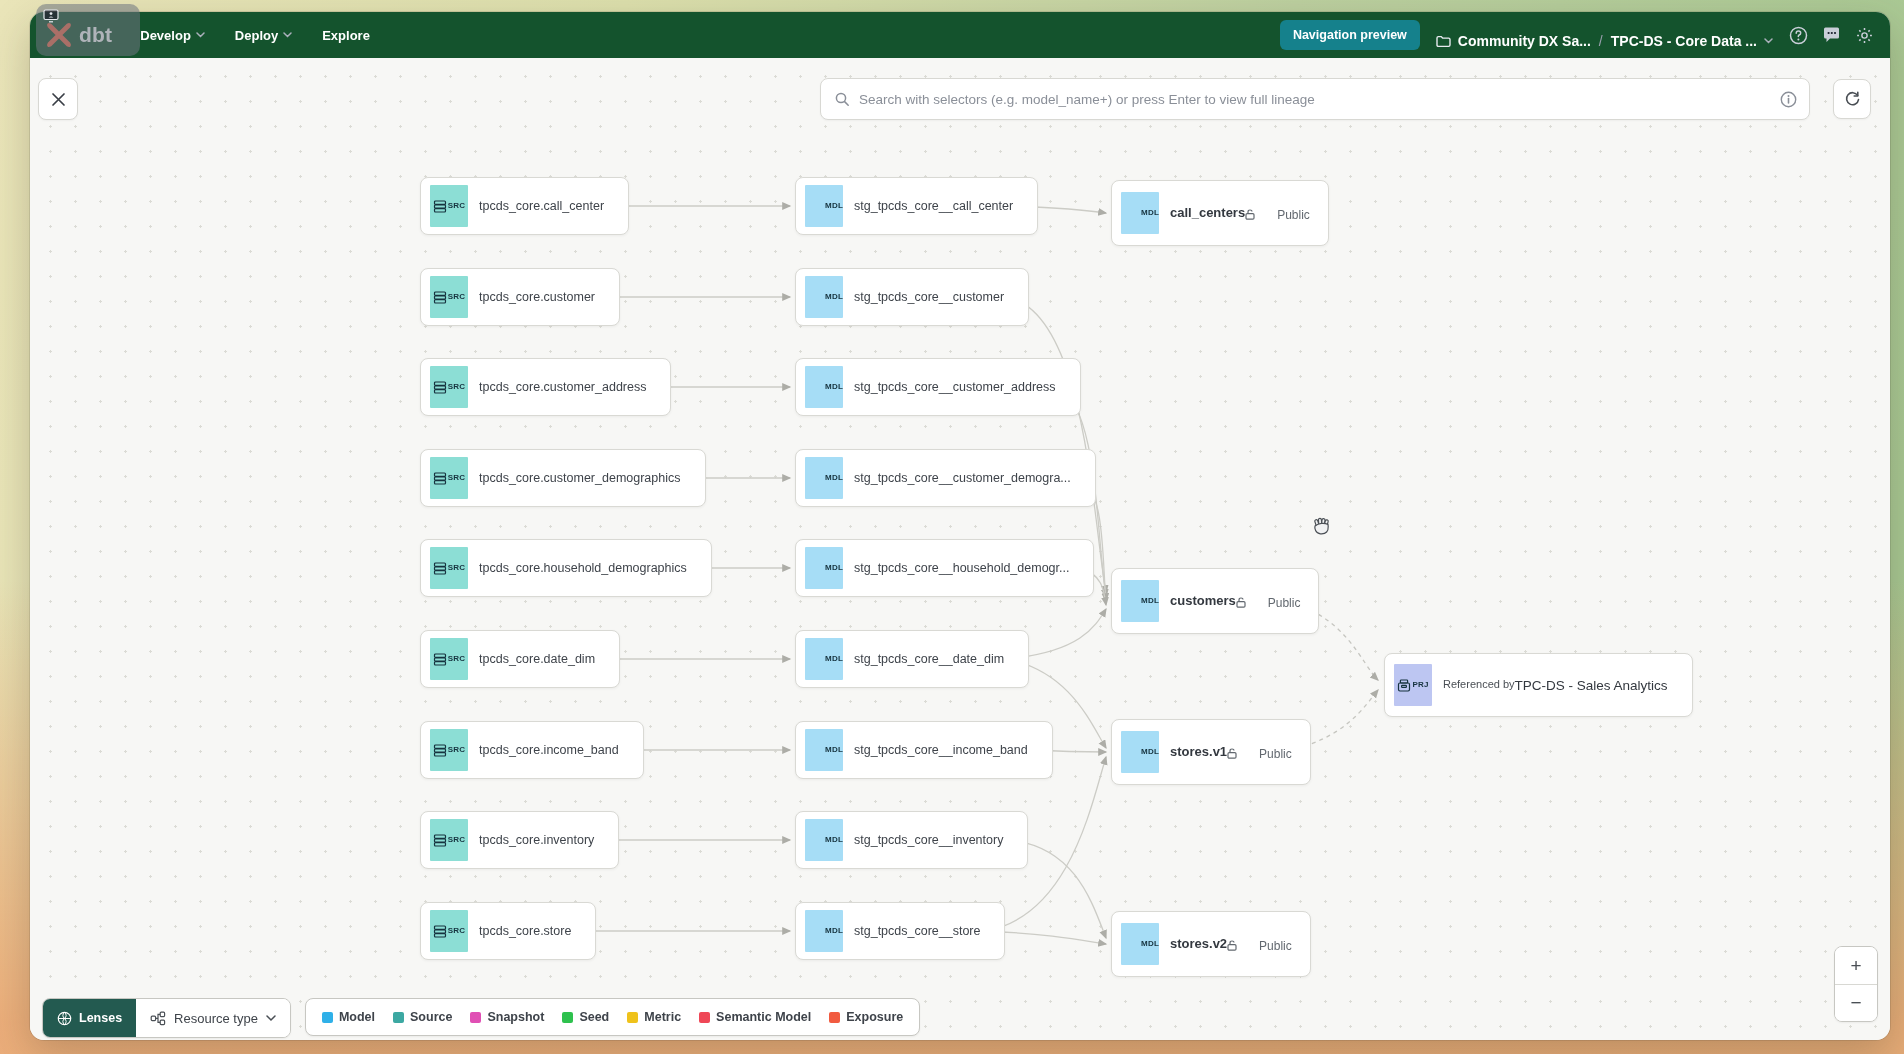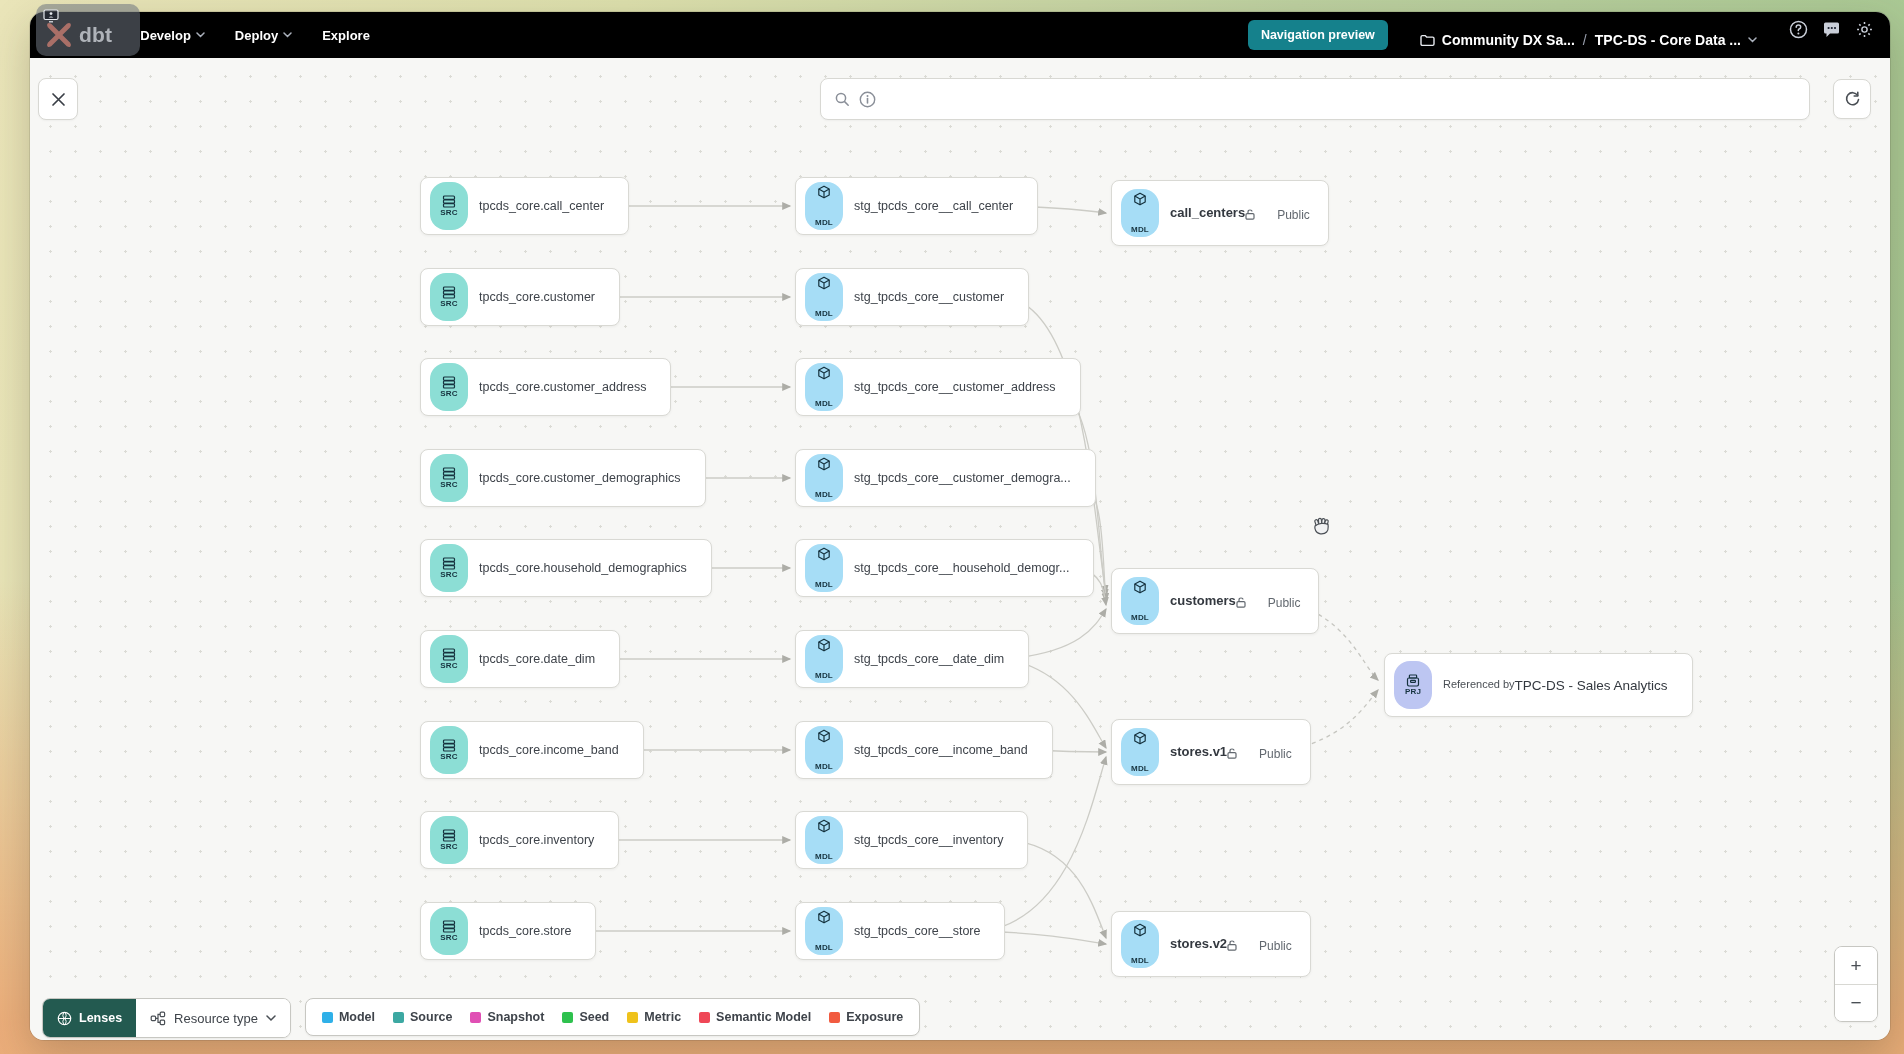--- a/index.html
+++ b/index.html
@@ -21,28 +21,28 @@
 
   
   .share-tab {
     position:absolute; left:36px; top:4px; width:104px; height:52px;
     background:rgba(110,116,128,0.55); border-radius:10px; z-index:60;
   }
   .share-tab svg { position:absolute; left:7px; top:5px; }
 
   
   .navbar {
-    position:relative; height:46px; background:#000000;
+    position:relative; height:46px; background:#14532d;
     display:flex; align-items:center; padding:0 16px; z-index:5;
   }
   .logo { display:flex; align-items:center; gap:7px; margin-right:28px; cursor:pointer; }
   .logo-text { color:#fff; font-size:21px; font-weight:700; letter-spacing:0.2px; }
   .nav-menu { display:flex; align-items:center; gap:30px; }
   .nav-item { display:flex; align-items:center; gap:5px; color:#FFFFFF; font-size:13px; font-weight:700; cursor:pointer; }
-  .nav-right { margin-left:auto; display:flex; align-items:flex-start; gap:32px; }
+  .nav-right { margin-left:auto; display:flex; align-items:center; gap:16px; }
   .nav-preview-btn {
     background:#15818C; color:#fff; font-size:12.5px; font-weight:700;
     padding:8px 13px; border-radius:6px; border:none; cursor:pointer; white-space:nowrap;
   }
   .crumbs { display:flex; align-items:center; gap:8px; color:#fff; font-size:14px; font-weight:700; white-space:nowrap;margin-top:12px; }
   .crumb { display:flex; align-items:center; gap:7px; cursor:pointer; }
   .crumb-sep { color:#9AA0AE; font-weight:400; }
   .nav-icons { display:flex; align-items:center; gap:14px; }
   .nav-icon-btn { cursor:pointer; display:flex; align-items:center; }
 
@@ -84,22 +84,22 @@
 
   
   .node {
     position:absolute; display:flex; align-items:center; gap:11px;
     background:#fff; border:1px solid #D9D9D4; border-radius:8px;
     padding:9px 24px 9px 9px; height:58px;
     box-shadow:0 1px 3px rgba(20,20,20,0.05); cursor:pointer; white-space:nowrap;
   }
   .node.tall { height:66px; padding-right:18px; }
   .icon-box {
-    width:38px; height:48px; border-radius:16px; flex:0 0 auto;
-    display:flex; flex-direction:column; align-items:center; justify-content:center; gap:1px;
+    width:38px; height:42px; border-radius:1px; flex:0 0 auto;
+    display:flex; flex-direction:row; align-items:center; justify-content:center; gap:1px;
   }
   .icon-box .badge { font-size:8px; font-weight:700; color:#16333F; line-height:1; letter-spacing:0.2px; }
   .src-bg { background:#8CDED5; }
   .mdl-bg { background:#A6DDF6;gap:20px; }
   .prj-bg { background:#BDC6F2; }
   .node-label { font-size:12.5px; font-weight:500; color:#3E434A; }
   .node-col { display:flex; flex-direction:row; justify-content:flex-end; }
   .node-title { font-size:13px; font-weight:700; color:#33383F; }
   .node-access { display:flex; align-items:center; gap:22px; font-size:12px; color:#62686F; margin-top:3px; }
   .node-sub { font-size:11px; color:#4A4F55; margin-bottom:2px; font-weight:400; }
@@ -607,20 +607,21 @@
       <svg width="15" height="15" viewBox="0 0 15 15">
         <path d="M2 2 L13 13 M13 2 L2 13" stroke="#3A3F46" stroke-width="1.7" stroke-linecap="round"></path>
       </svg>
     </div>
 
     <div class="search-bar chip">
       <svg width="16" height="16" viewBox="0 0 16 16">
         <circle cx="7" cy="7" r="4.6" fill="none" stroke="#8A8F98" stroke-width="1.5"></circle>
         <line x1="10.6" y1="10.6" x2="14.2" y2="14.2" stroke="#8A8F98" stroke-width="1.5" stroke-linecap="round"></line>
       </svg>
+      <input type="text" placeholder="Search with selectors (e.g. model_name+) or press Enter to view full lineage" style="">
       <svg width="17" height="17" viewBox="0 0 17 17">
         <circle cx="8.5" cy="8.5" r="7.2" fill="none" stroke="#8A8F98" stroke-width="1.4"></circle>
         <line x1="8.5" y1="7.6" x2="8.5" y2="12" stroke="#8A8F98" stroke-width="1.6" stroke-linecap="round"></line>
         <circle cx="8.5" cy="4.9" r="1" fill="#8A8F98"></circle>
       </svg>
     </div>
     <div class="refresh-btn chip">
       <svg width="17" height="17" viewBox="0 0 17 17">
         <path d="M13.6 4.4 A6 6 0 1 0 14.5 8.6" fill="none" stroke="#4A4F55" stroke-width="1.6" stroke-linecap="round"></path>
         <path d="M13.8 1.4 L13.8 5 L10.2 5" fill="none" stroke="#4A4F55" stroke-width="1.6" stroke-linecap="round" stroke-linejoin="round"></path>

